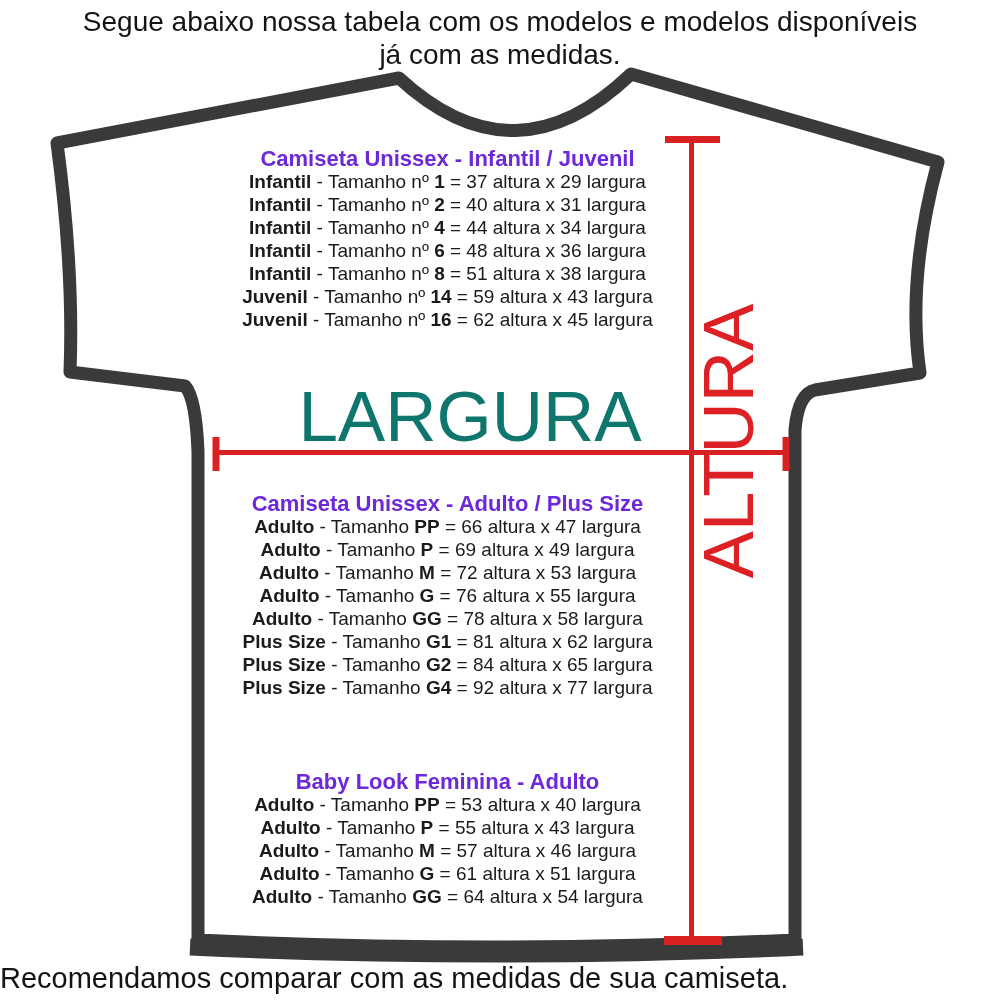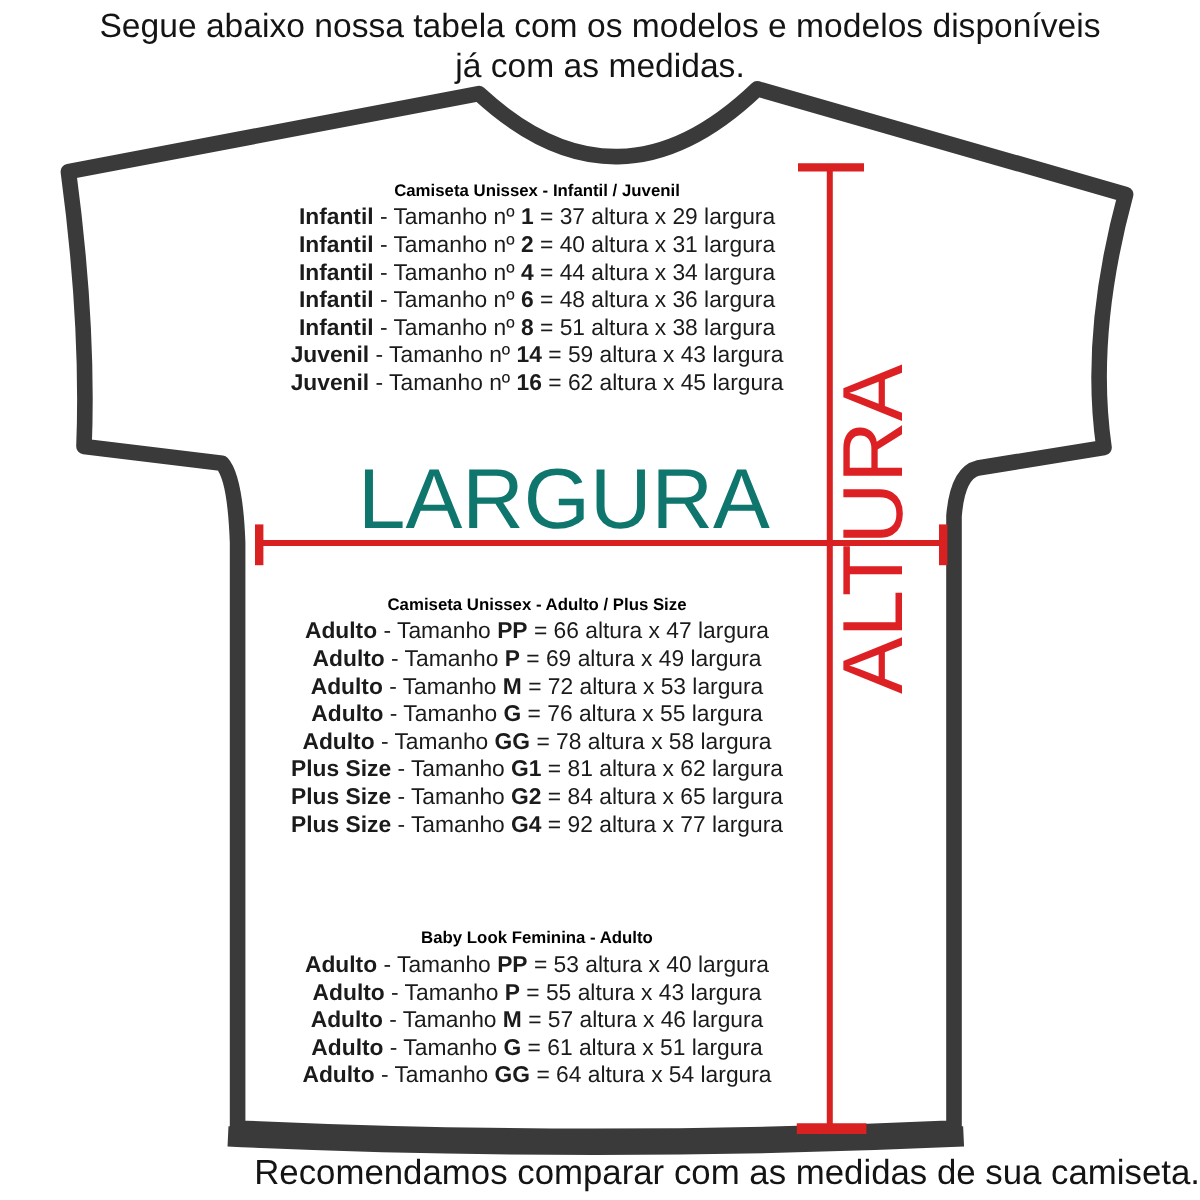--- a/index.html
+++ b/index.html
@@ -6,30 +6,30 @@
   body{
     width:1000px;height:1000px;position:relative;background:#ffffff;
     font-family:"Liberation Sans",sans-serif;overflow:hidden;
   }
   svg.diagram{position:absolute;left:0;top:0;width:1000px;height:1000px;}
   .top-caption{
     position:absolute;top:5px;left:0;width:100%;text-align:center;
     font-size:28px;line-height:33px;color:#141414;
   }
   .bottom-caption{
-    position:absolute;top:962px;left:0;width:100%;text-align:right;
+    position:absolute;top:962px;left:0;width:100%;text-align:left;
     font-size:29px;line-height:32px;color:#141414;
   }
   .sections-block{
     position:absolute;left:175px;width:545px;text-align:center;color:#1b1b1b;
   }
   #sec1{top:147px}
   #sec2{top:492px}
   #sec3{top:770px}
-  .sec-title{font-size:14px;font-weight:bold;color:#000000;line-height:23px;}
+  .sec-title{font-size:22px;font-weight:bold;color:#6d28d9;line-height:23px;}
   .row{font-size:19px;line-height:23px;white-space:nowrap;}
   .row b{font-weight:bold;text-align:center;}
   .largura-label{
     position:absolute;top:381px;left:470px;transform:translateX(-50%);
     font-size:71px;line-height:71px;color:#0f766e;white-space:nowrap;
   }
   .altura-label{
     position:absolute;top:441px;left:728px;
     transform:translate(-50%,-50%) rotate(-90deg);
     font-size:71px;line-height:71px;color:#dd2024;white-space:nowrap;

